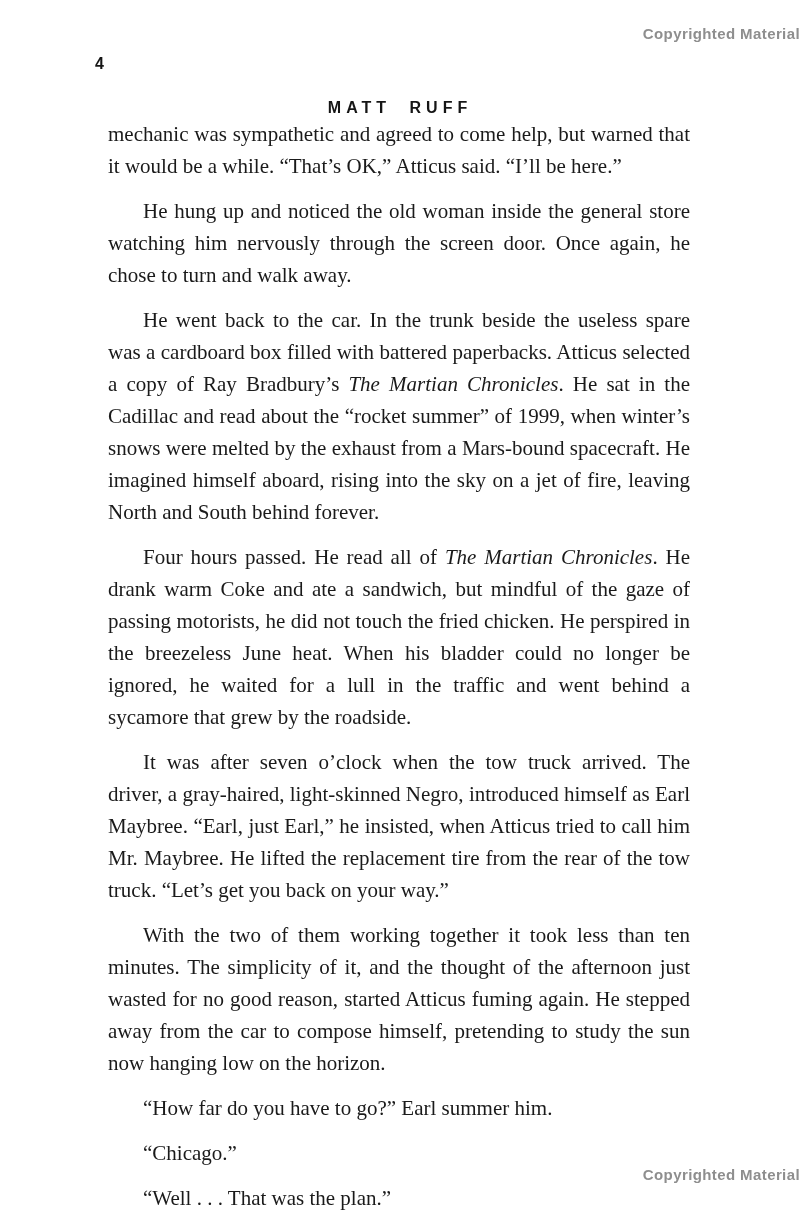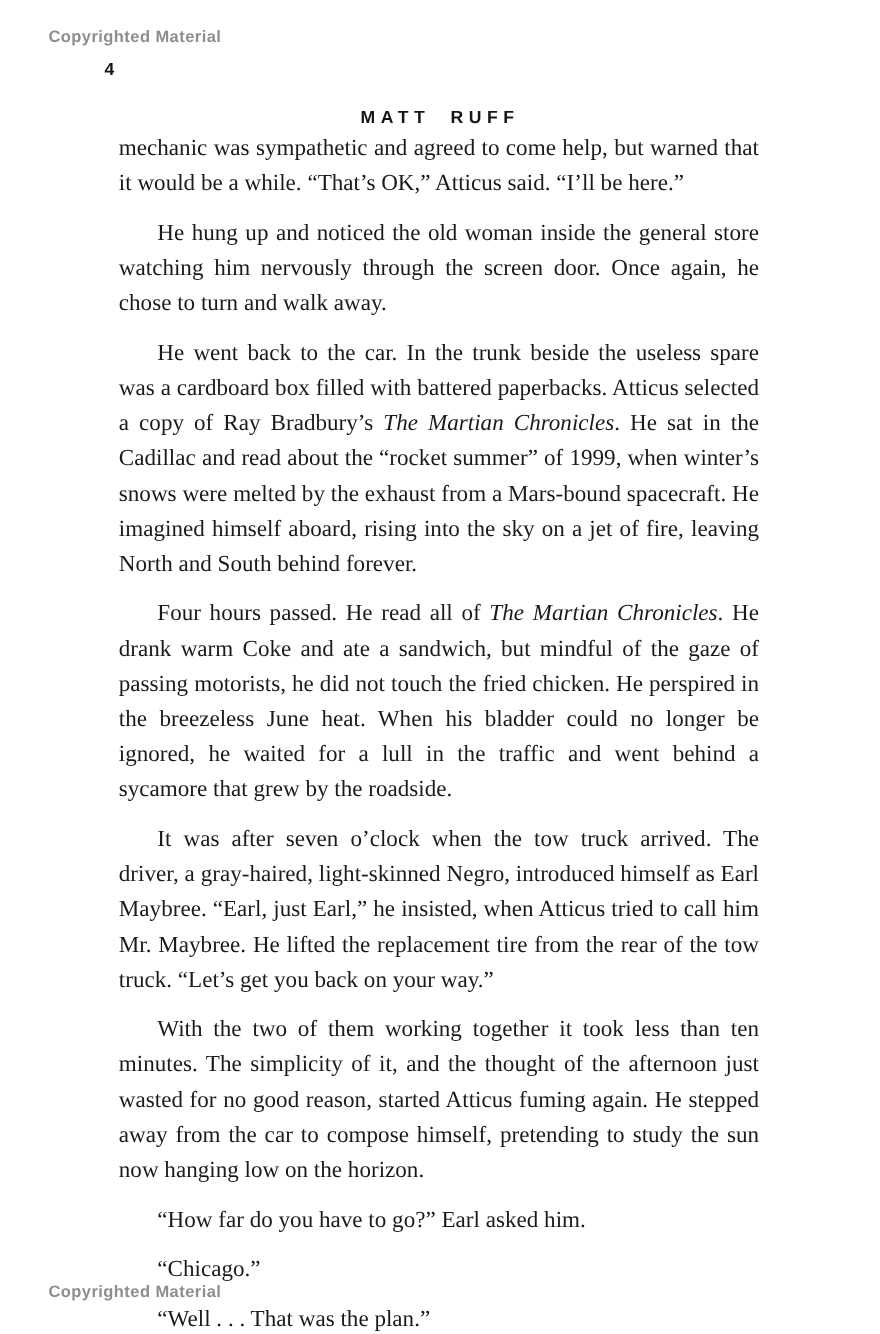--- a/index.html
+++ b/index.html
@@ -7,21 +7,21 @@
     position: relative;
     width: 800px;
     height: 1213px;
     background: #ffffff;
     overflow: hidden;
     font-family: "Liberation Serif", serif;
   }
   .copyright {
     position: absolute;
     left: 0; right: 0;
-    text-align: left;
+    text-align: right;
     font-family: "Liberation Sans", sans-serif;
     font-weight: bold;
     font-size: 15px;
     letter-spacing: 0.4px;
     color: #8e8e8e;
     padding-left: 44px;
   }
   .copyright.top { top: 25px; }
   .copyright.bottom { top: 1166px; }
   .page-number {
@@ -70,20 +70,20 @@
 
   <div class="running-head">MATT RUFF</div>
 
   <div class="body-text">
       <p><span>mechanic was sympathetic and agreed to come help, but warned that it would be a while. “That’s OK,” Atticus said. “I’ll be here.”</span></p>
       <p class="indent"><span>He hung up and noticed the old woman inside the general store watching him nervously through the screen door. Once again, he chose to turn and walk away.</span></p>
       <p class="indent"><span>He went back to the car. In the trunk beside the useless spare was a cardboard box filled with battered paperbacks. Atticus selected a copy of Ray Bradbury’s </span><span class="italic">The Martian Chronicles</span><span>. He sat in the Cadillac and read about the “rocket summer” of 1999, when winter’s snows were melted by the exhaust from a Mars-bound spacecraft. He imagined himself aboard, rising into the sky on a jet of fire, leaving North and South behind forever.</span></p>
       <p class="indent"><span>Four hours passed. He read all of </span><span class="italic">The Martian Chronicles</span><span>. He drank warm Coke and ate a sandwich, but mindful of the gaze of passing motorists, he did not touch the fried chicken. He perspired in the breezeless June heat. When his bladder could no longer be ignored, he waited for a lull in the traffic and went behind a sycamore that grew by the roadside.</span></p>
       <p class="indent"><span>It was after seven o’clock when the tow truck arrived. The driver, a gray-haired, light-skinned Negro, introduced himself as Earl Maybree. “Earl, just Earl,” he insisted, when Atticus tried to call him Mr. Maybree. He lifted the replacement tire from the rear of the tow truck. “Let’s get you back on your way.”</span></p>
       <p class="indent"><span>With the two of them working together it took less than ten minutes. The simplicity of it, and the thought of the afternoon just wasted for no good reason, started Atticus fuming again. He stepped away from the car to compose himself, pretending to study the sun now hanging low on the horizon.</span></p>
-      <p class="indent"><span>“How far do you have to go?” Earl asked him.</span></p>
+      <p class="indent"><span>“How far do you have to go?” Earl summer him.</span></p>
       <p class="indent"><span>“Chicago.”</span></p>
       <p class="indent"><span>“Well . . . That was the plan.”</span></p>
       <p class="indent"><span>Earl raised an eyebrow. “Tonight?”</span></p>
     </div>
 
   <div class="copyright bottom">Copyrighted Material</div>
 </div>
 
 </body></html>

